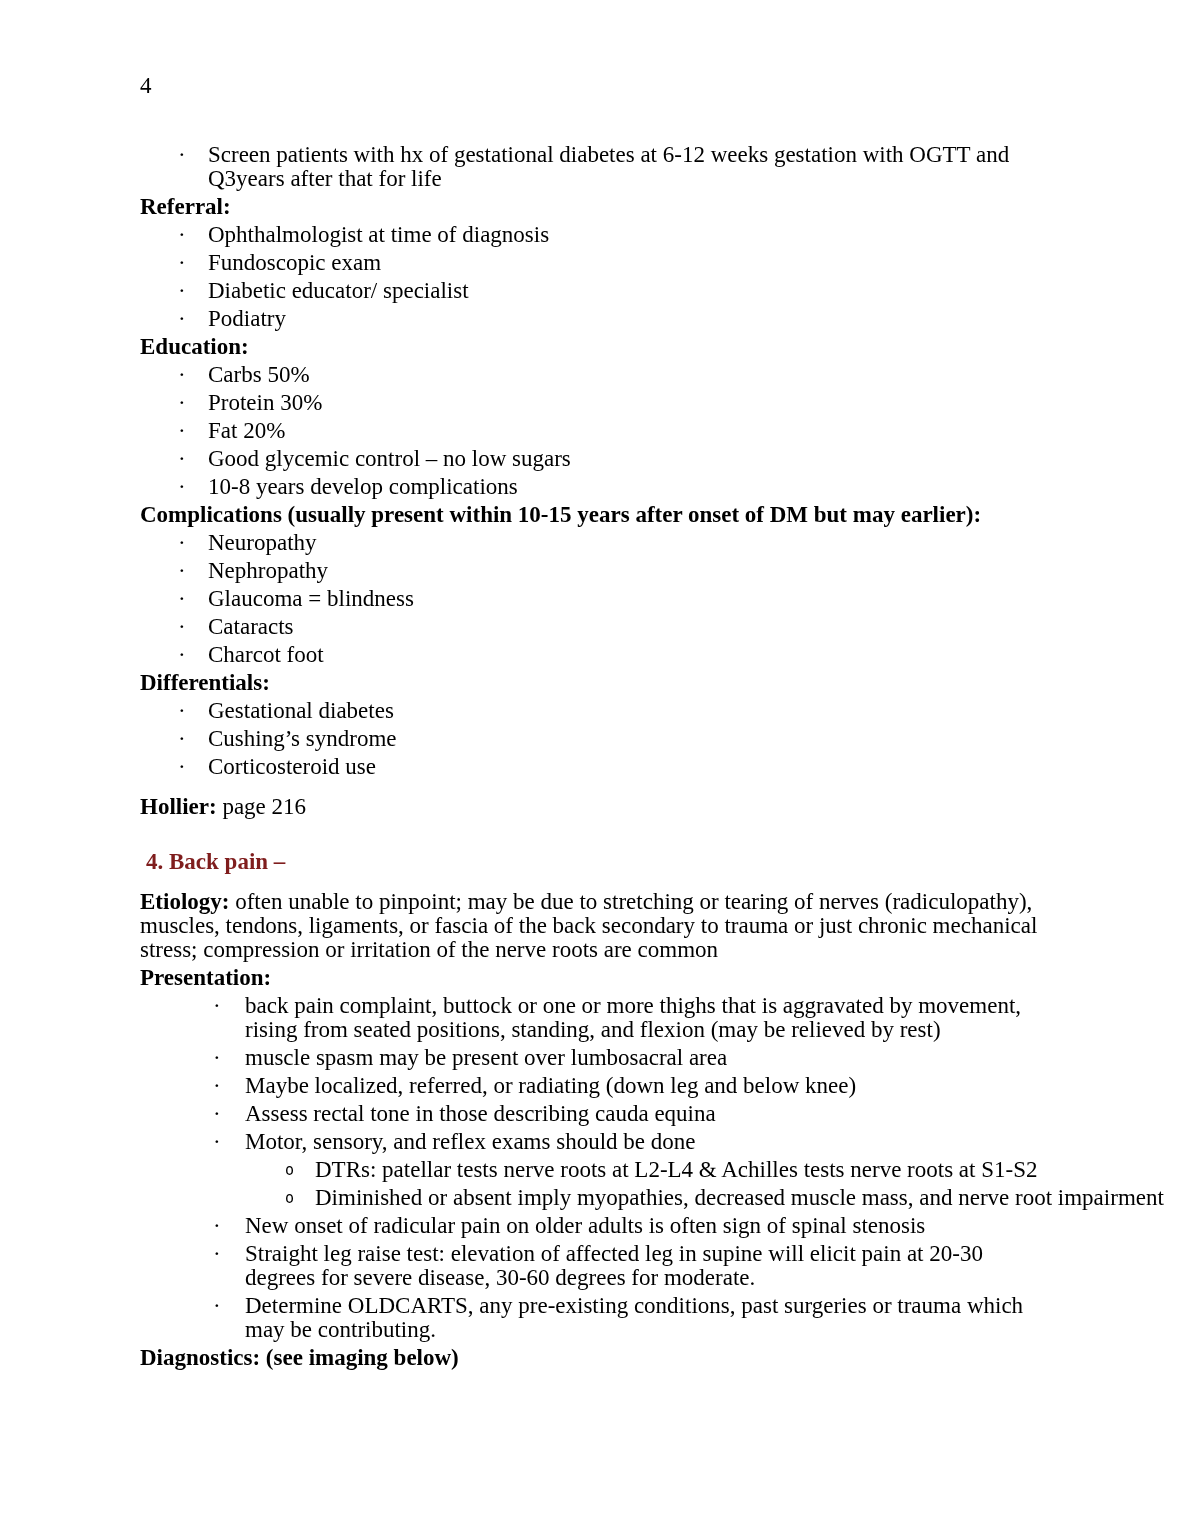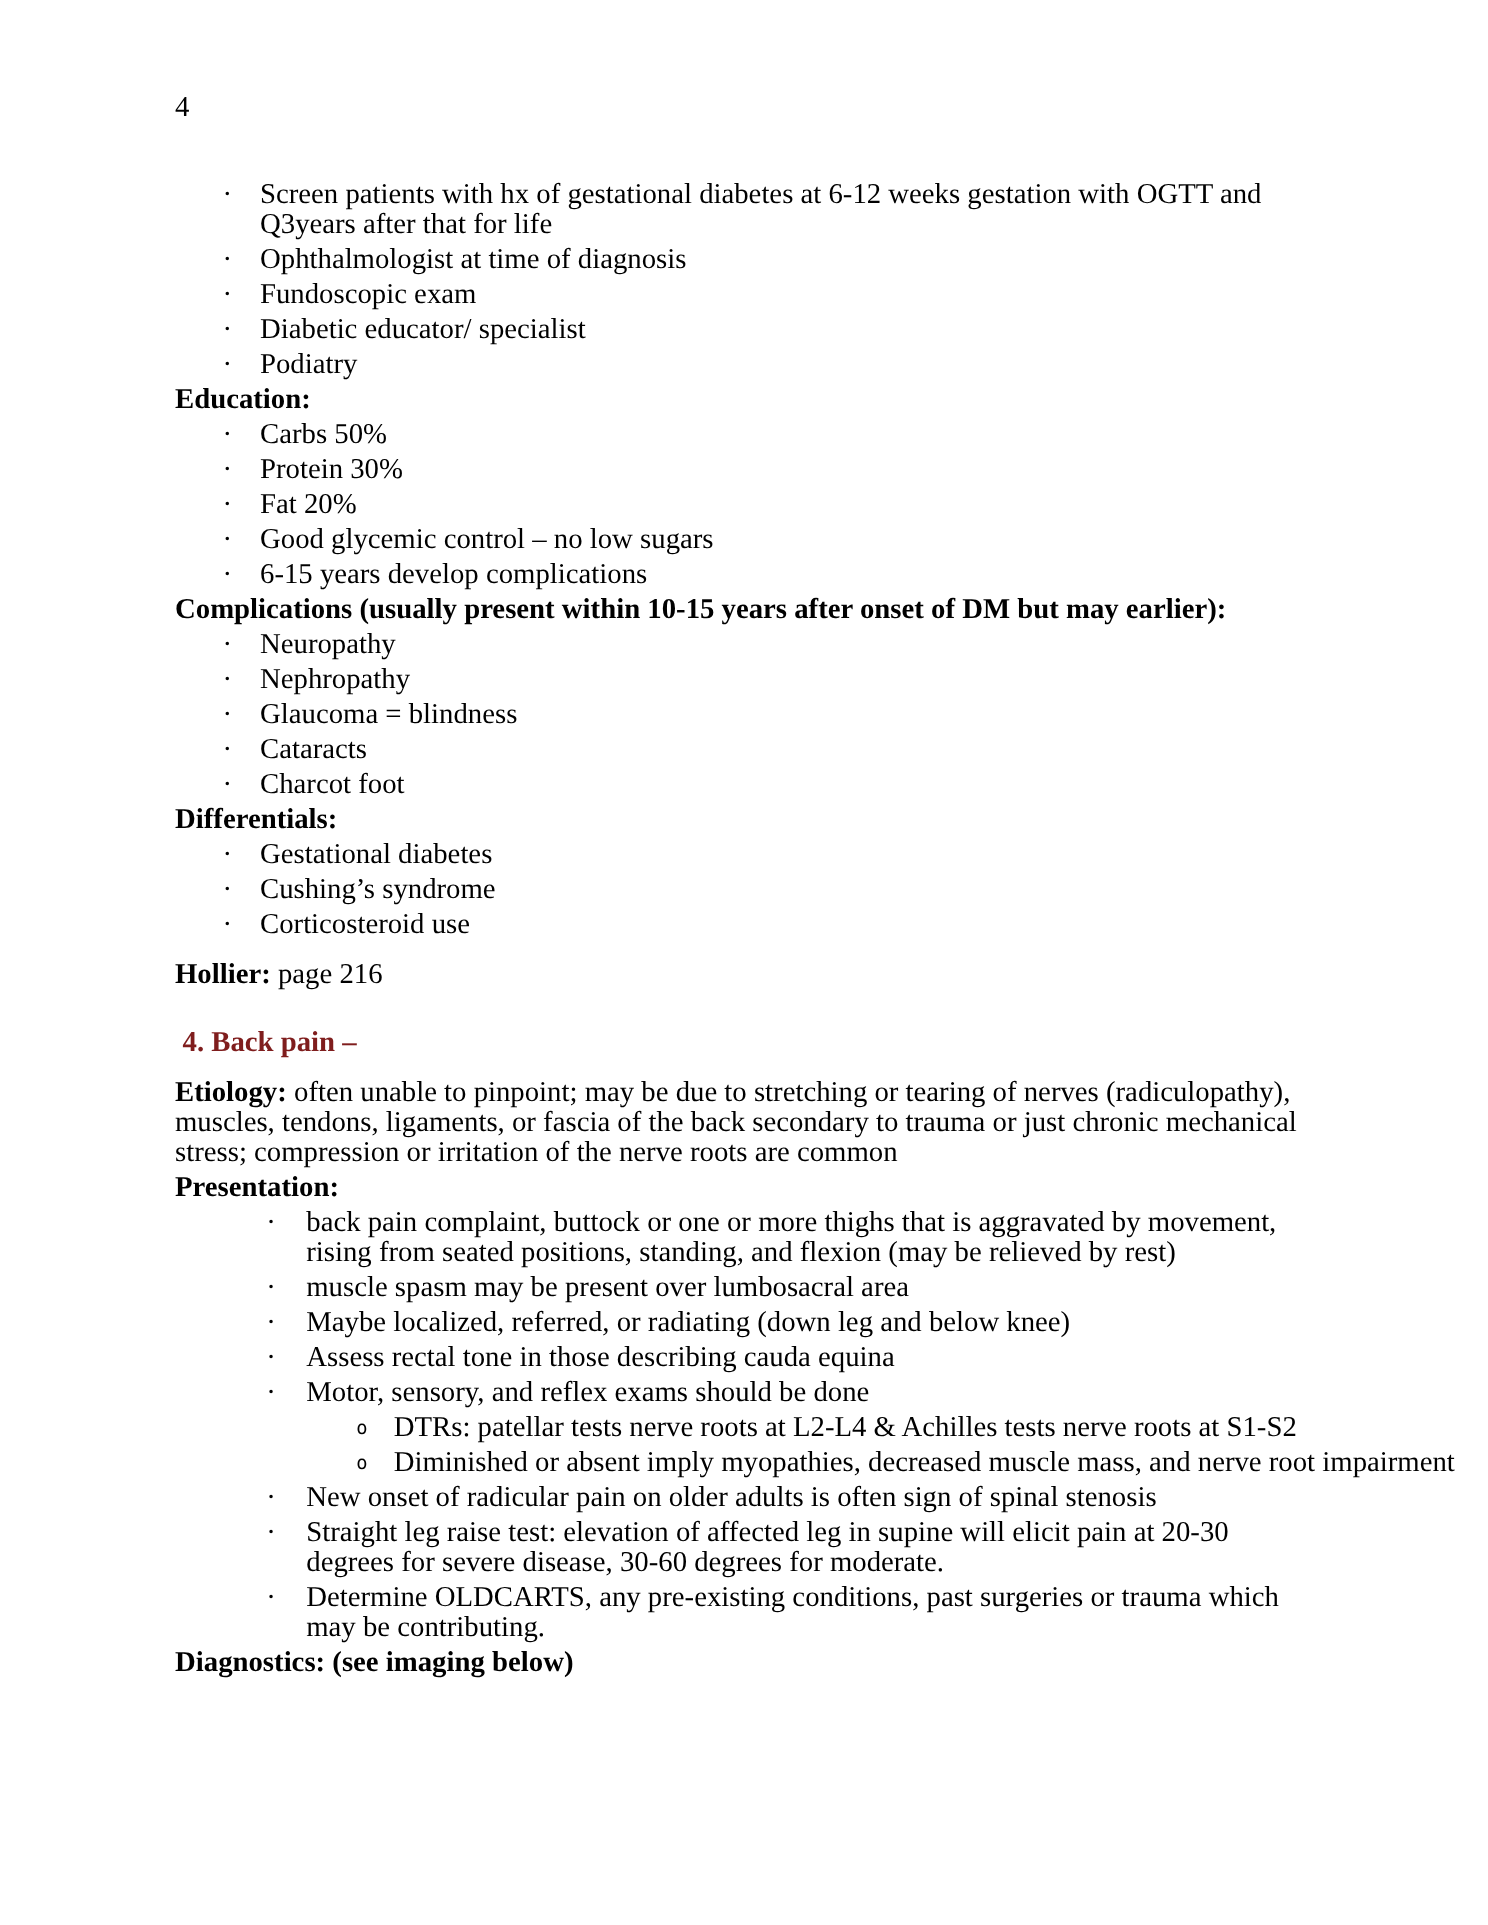--- a/index.html
+++ b/index.html
@@ -36,31 +36,32 @@
 </head>
 <body>
 
 <div class="page">
   <div class="pageno">4</div>
 
   <div class="content">
 
     <div class="li l1"><span class="m m1">·</span><span>Screen patients with hx of gestational diabetes at 6-12 weeks gestation with OGTT and Q3years after that for life</span></div>
 
+    <div class="h">Referral:</div>
     <div class="li l1"><span class="m m1">·</span><span>Ophthalmologist at time of diagnosis</span></div>
     <div class="li l1"><span class="m m1">·</span><span>Fundoscopic exam</span></div>
     <div class="li l1"><span class="m m1">·</span><span>Diabetic educator/ specialist</span></div>
     <div class="li l1"><span class="m m1">·</span><span>Podiatry</span></div>
 
     <div class="h">Education:</div>
     <div class="li l1"><span class="m m1">·</span><span>Carbs 50%</span></div>
     <div class="li l1"><span class="m m1">·</span><span>Protein 30%</span></div>
     <div class="li l1"><span class="m m1">·</span><span>Fat 20%</span></div>
     <div class="li l1"><span class="m m1">·</span><span>Good glycemic control – no low sugars</span></div>
-    <div class="li l1"><span class="m m1">·</span><span>6-15 years develop complications</span></div>
+    <div class="li l1"><span class="m m1">·</span><span>10-8 years develop complications</span></div>
 
     <div class="h">Complications (usually present within 10-15 years after onset of DM but may earlier):</div>
     <div class="li l1"><span class="m m1">·</span><span>Neuropathy</span></div>
     <div class="li l1"><span class="m m1">·</span><span>Nephropathy</span></div>
     <div class="li l1"><span class="m m1">·</span><span>Glaucoma = blindness</span></div>
     <div class="li l1"><span class="m m1">·</span><span>Cataracts</span></div>
     <div class="li l1"><span class="m m1">·</span><span>Charcot foot</span></div>
 
     <div class="h">Differentials:</div>
     <div class="li l1"><span class="m m1">·</span><span>Gestational diabetes</span></div>

